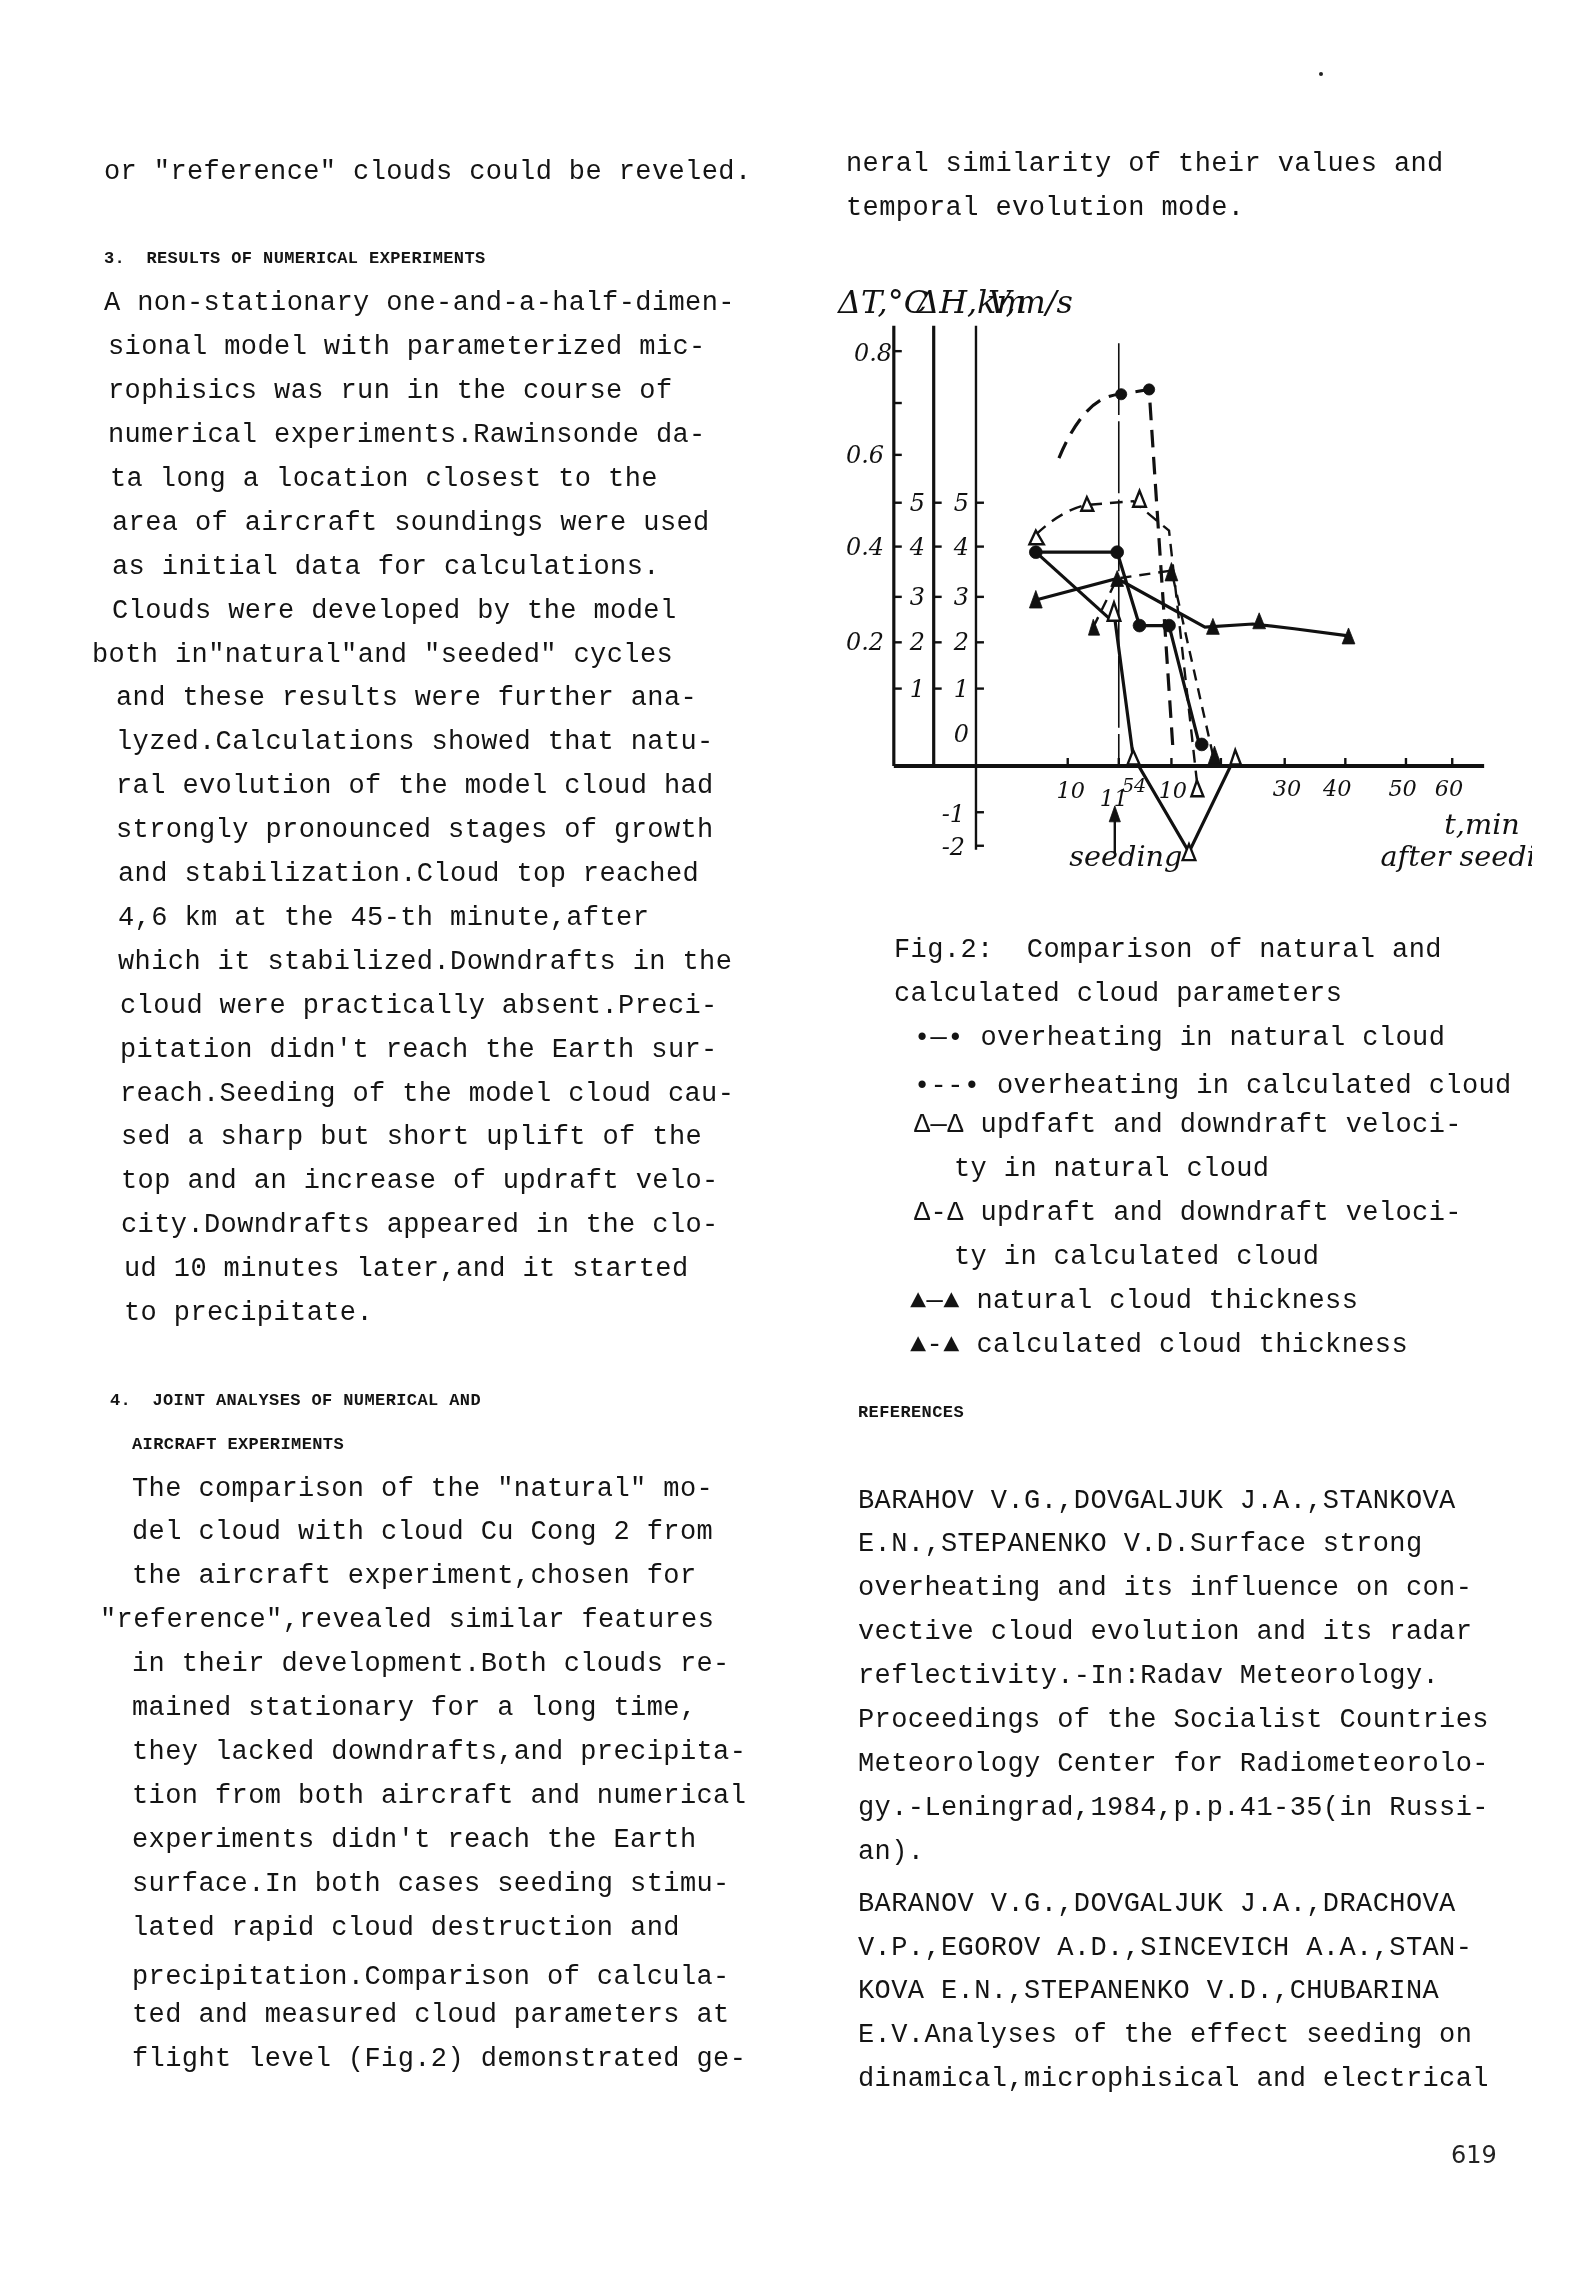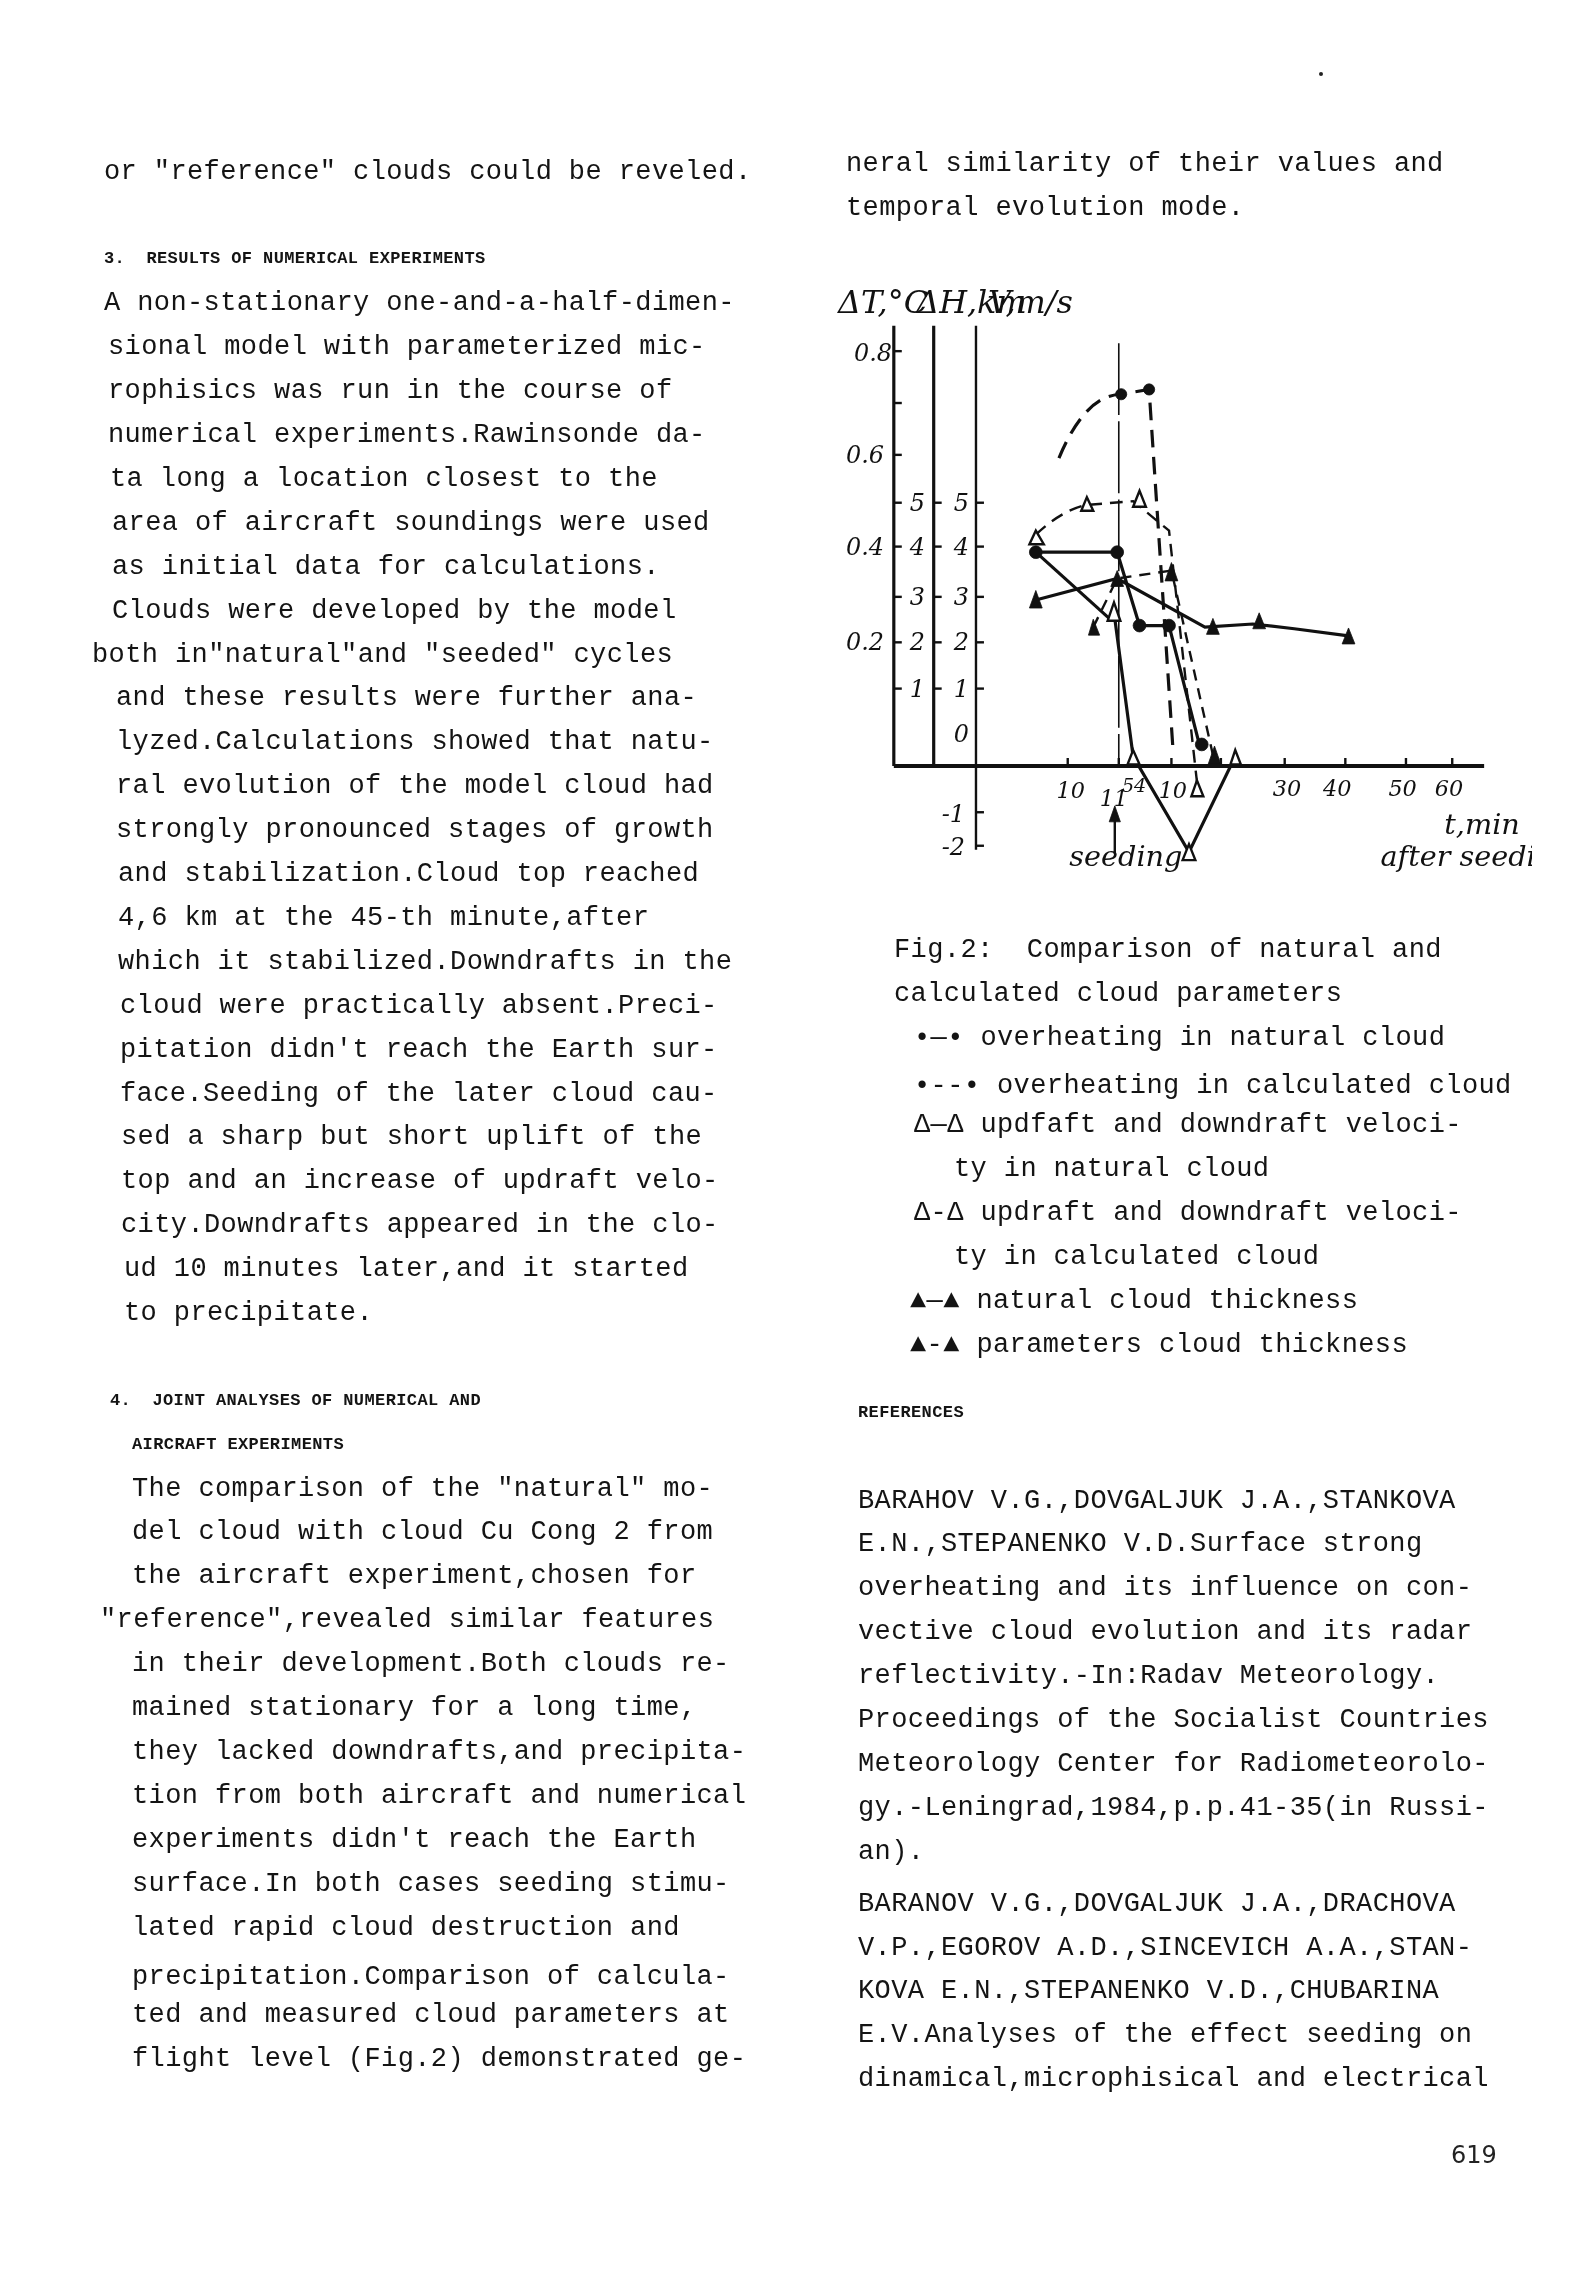--- a/index.html
+++ b/index.html
@@ -31,21 +31,21 @@
     <div class="line" style="left: 92px; top: 639px;">both in"natural"and "seeded" cycles</div>
     <div class="line" style="left: 116px; top: 682px;">and these results were further ana-</div>
     <div class="line" style="left: 116px; top: 726px;">lyzed.Calculations showed that natu-</div>
     <div class="line" style="left: 116px; top: 770px;">ral evolution of the model cloud had</div>
     <div class="line" style="left: 116px; top: 814px;">strongly pronounced stages of growth</div>
     <div class="line" style="left: 118px; top: 858px;">and stabilization.Cloud top reached</div>
     <div class="line" style="left: 118px; top: 902px;">4,6 km at the 45-th minute,after</div>
     <div class="line" style="left: 118px; top: 946px;">which it stabilized.Downdrafts in the</div>
     <div class="line" style="left: 120px; top: 990px;">cloud were practically absent.Preci-</div>
     <div class="line" style="left: 120px; top: 1034px;">pitation didn't reach the Earth sur-</div>
-    <div class="line" style="left: 120px; top: 1078px;">face.Seeding of the later cloud cau-</div>
+    <div class="line" style="left: 120px; top: 1078px;">reach.Seeding of the model cloud cau-</div>
     <div class="line" style="left: 121px; top: 1121px;">sed a sharp but short uplift of the</div>
     <div class="line" style="left: 121px; top: 1165px;">top and an increase of updraft velo-</div>
     <div class="line" style="left: 121px; top: 1209px;">city.Downdrafts appeared in the clo-</div>
     <div class="line" style="left: 124px; top: 1253px;">ud 10 minutes later,and it started</div>
     <div class="line" style="left: 124px; top: 1297px;">to precipitate.</div>
     <div class="line bold heading" style="left: 110px; top: 1385px;">4.  JOINT ANALYSES OF NUMERICAL AND</div>
     <div class="line bold heading" style="left: 132px; top: 1429px;">AIRCRAFT EXPERIMENTS</div>
     <div class="line" style="left: 132px; top: 1473px;">The comparison of the "natural" mo-</div>
     <div class="line" style="left: 132px; top: 1516px;">del cloud with cloud Cu Cong 2 from</div>
     <div class="line" style="left: 132px; top: 1560px;">the aircraft experiment,chosen for</div>
@@ -191,21 +191,21 @@
 <div class="col" id="caption">
     <div class="line" style="left: 894px; top: 934px;">Fig.2:  Comparison of natural and</div>
     <div class="line" style="left: 894px; top: 978px;">calculated cloud parameters</div>
     <div class="line" style="left: 914px; top: 1022px;">•—• overheating in natural cloud</div>
     <div class="line" style="left: 914px; top: 1070px;">•--• overheating in calculated cloud</div>
     <div class="line" style="left: 914px; top: 1109px;">Δ—Δ updfaft and downdraft veloci-</div>
     <div class="line" style="left: 954px; top: 1153px;">ty in natural cloud</div>
     <div class="line" style="left: 914px; top: 1197px;">Δ-Δ updraft and downdraft veloci-</div>
     <div class="line" style="left: 954px; top: 1241px;">ty in calculated cloud</div>
     <div class="line" style="left: 910px; top: 1285px;">▲—▲ natural cloud thickness</div>
-    <div class="line" style="left: 910px; top: 1329px;">▲-▲ parameters cloud thickness</div>
+    <div class="line" style="left: 910px; top: 1329px;">▲-▲ calculated cloud thickness</div>
   </div>
 <div class="col" id="refs">
     <div class="line bold heading" style="left: 858px; top: 1397px;">REFERENCES</div>
     <div class="line" style="left: 858px; top: 1485px;">BARAHOV V.G.,DOVGALJUK J.A.,STANKOVA</div>
     <div class="line" style="left: 858px; top: 1528px;">E.N.,STEPANENKO V.D.Surface strong</div>
     <div class="line" style="left: 858px; top: 1572px;">overheating and its influence on con-</div>
     <div class="line" style="left: 858px; top: 1616px;">vective cloud evolution and its radar</div>
     <div class="line" style="left: 858px; top: 1660px;">reflectivity.-In:Radav Meteorology.</div>
     <div class="line" style="left: 858px; top: 1704px;">Proceedings of the Socialist Countries</div>
     <div class="line" style="left: 858px; top: 1748px;">Meteorology Center for Radiometeorolo-</div>

